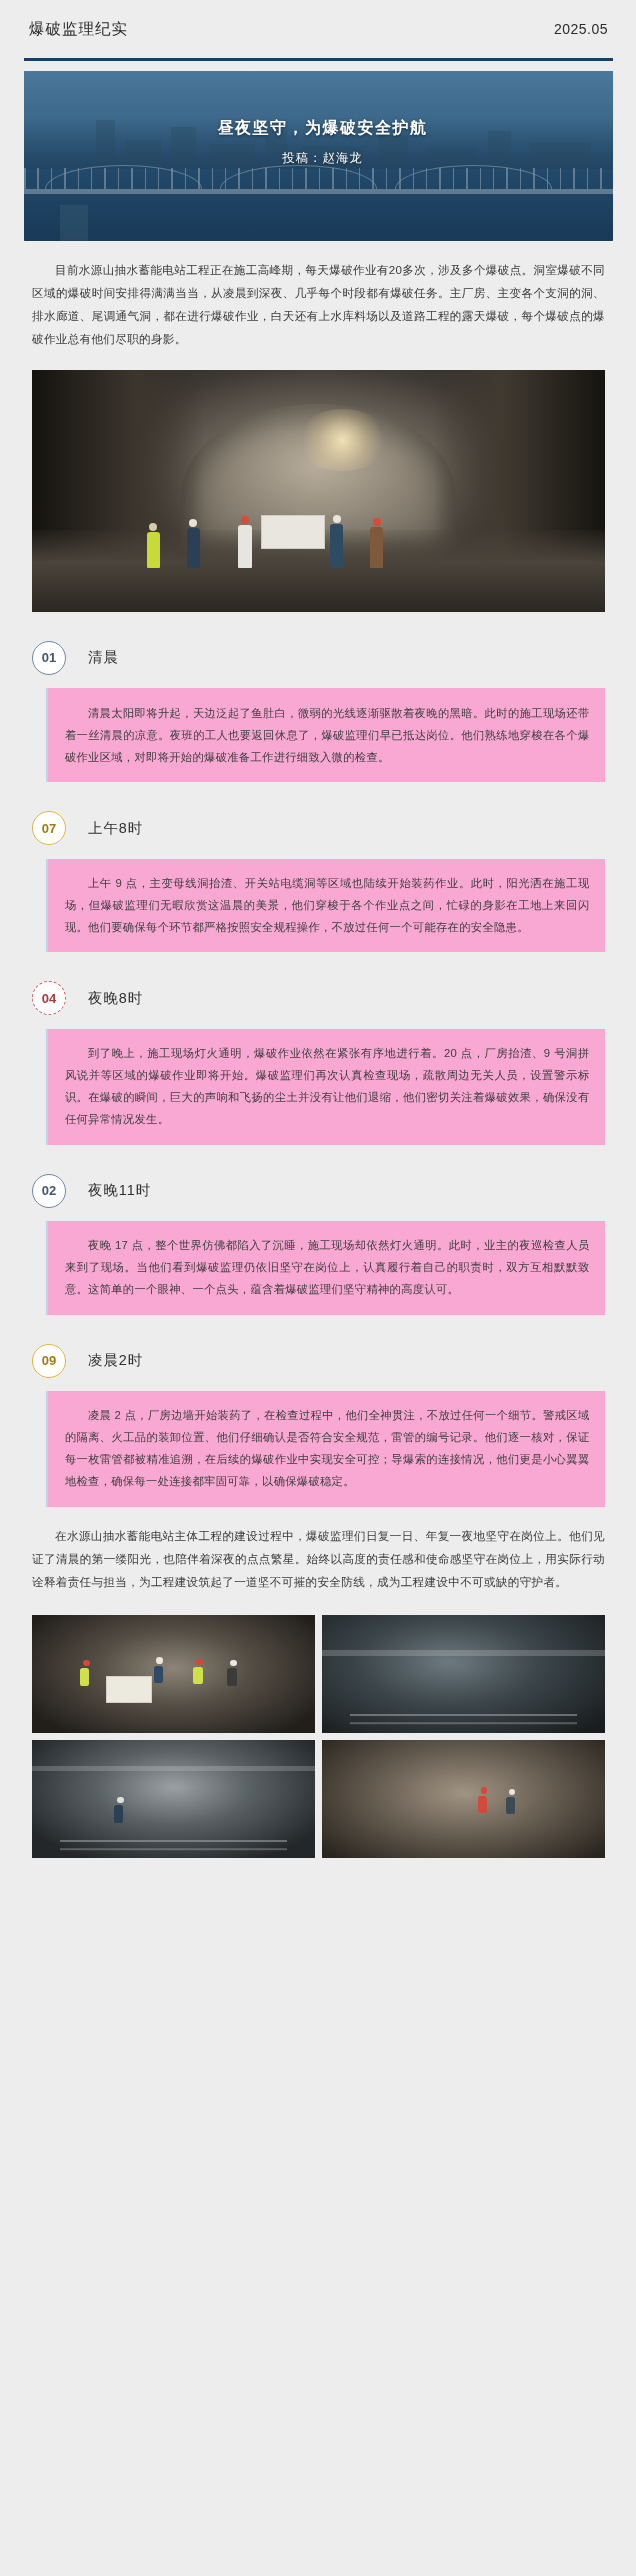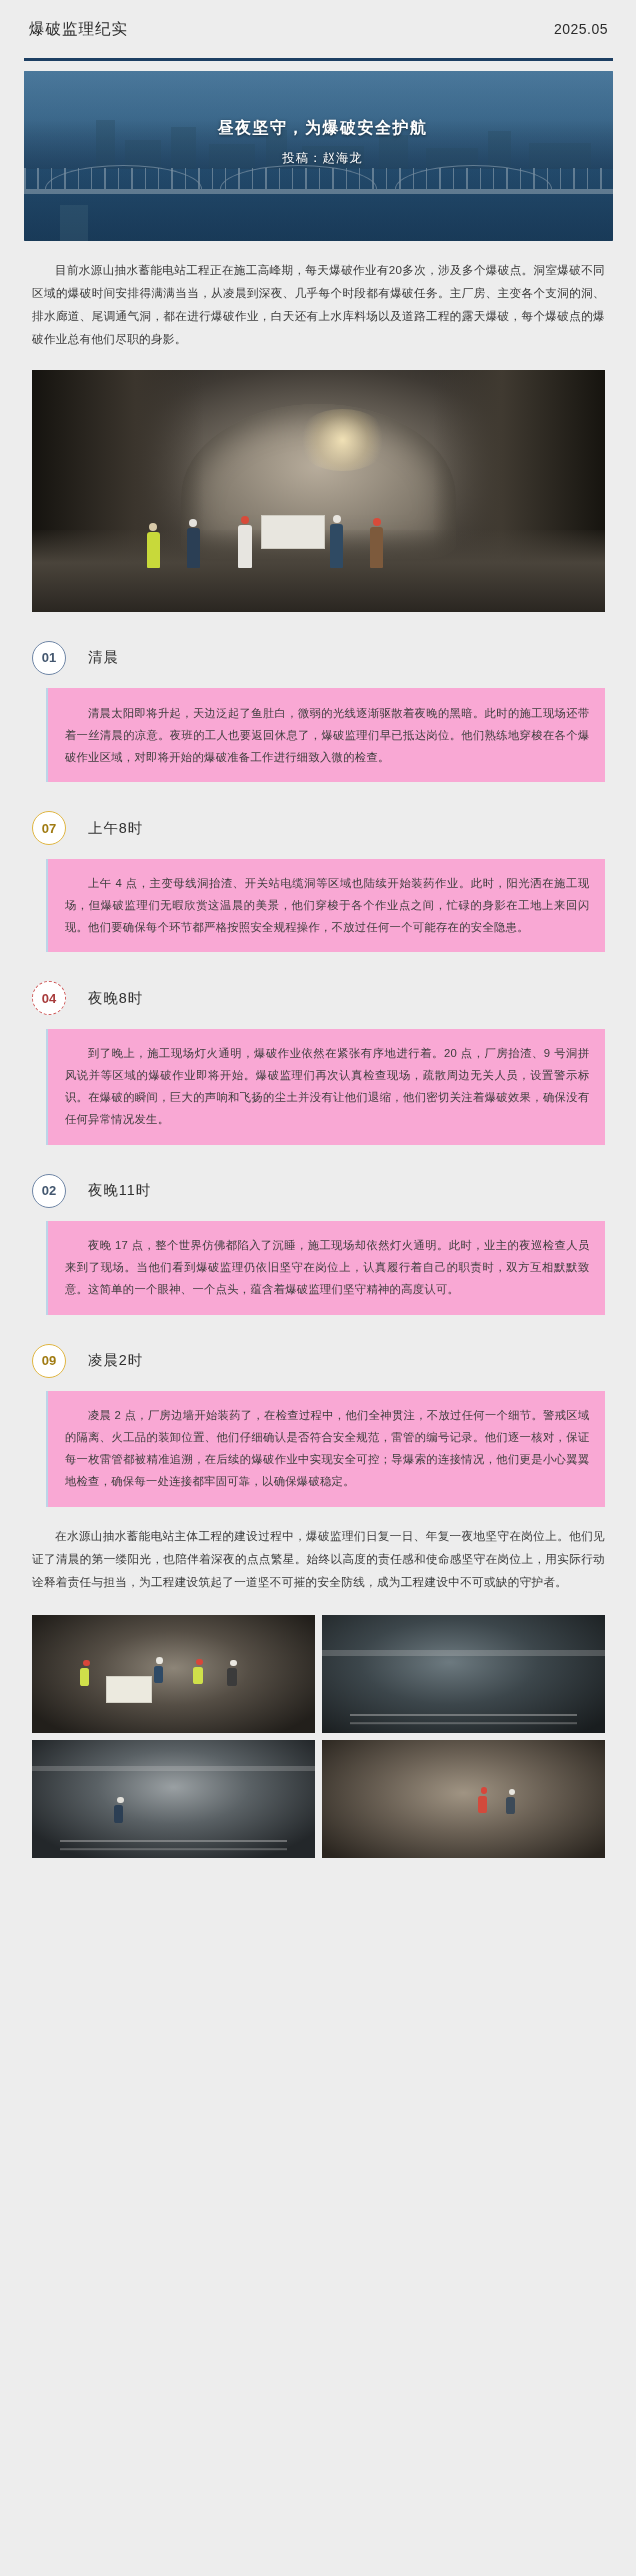--- a/index.html
+++ b/index.html
@@ -346,21 +346,21 @@
       <p>清晨太阳即将升起，天边泛起了鱼肚白，微弱的光线逐渐驱散着夜晚的黑暗。此时的施工现场还带着一丝清晨的凉意。夜班的工人也要返回休息了，爆破监理们早已抵达岗位。他们熟练地穿梭在各个爆破作业区域，对即将开始的爆破准备工作进行细致入微的检查。</p>
     </div>
   </div>
 
   <div class="tl">
     <div class="tl-head">
       <div class="tl-badge yellow">07</div>
       <div class="tl-title">上午8时</div>
     </div>
     <div class="tl-body">
-      <p>上午 4 点，主变母线洞抬渣、开关站电缆洞等区域也陆续开始装药作业。此时，阳光洒在施工现场，但爆破监理们无暇欣赏这温晨的美景，他们穿梭于各个作业点之间，忙碌的身影在工地上来回闪现。他们要确保每个环节都严格按照安全规程操作，不放过任何一个可能存在的安全隐患。</p>
+      <p>上午 9 点，主变母线洞抬渣、开关站电缆洞等区域也陆续开始装药作业。此时，阳光洒在施工现场，但爆破监理们无暇欣赏这温晨的美景，他们穿梭于各个作业点之间，忙碌的身影在工地上来回闪现。他们要确保每个环节都严格按照安全规程操作，不放过任何一个可能存在的安全隐患。</p>
     </div>
   </div>
 
   <div class="tl">
     <div class="tl-head">
       <div class="tl-badge red dashed">04</div>
       <div class="tl-title">夜晚8时</div>
     </div>
     <div class="tl-body">
       <p>到了晚上，施工现场灯火通明，爆破作业依然在紧张有序地进行着。20 点，厂房抬渣、9 号洞拼风说并等区域的爆破作业即将开始。爆破监理们再次认真检查现场，疏散周边无关人员，设置警示标识。在爆破的瞬间，巨大的声响和飞扬的尘土并没有让他们退缩，他们密切关注着爆破效果，确保没有任何异常情况发生。</p>

